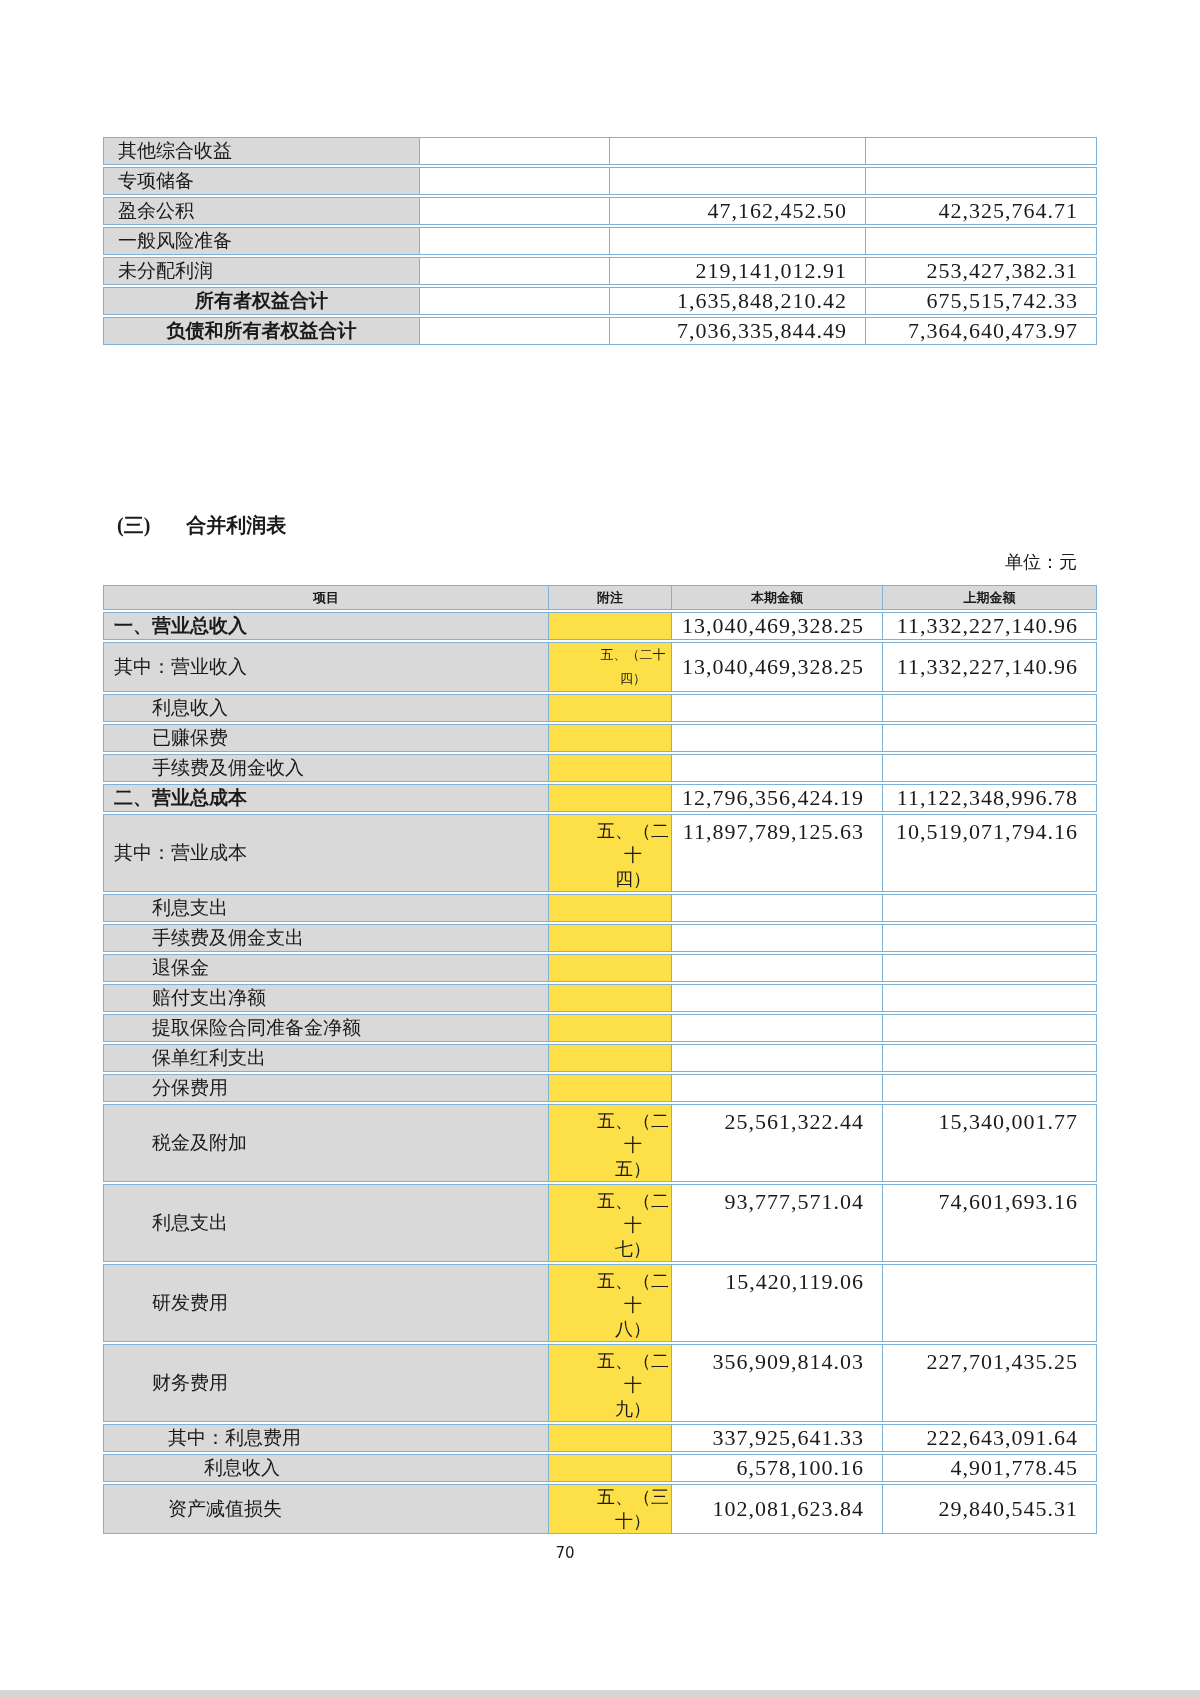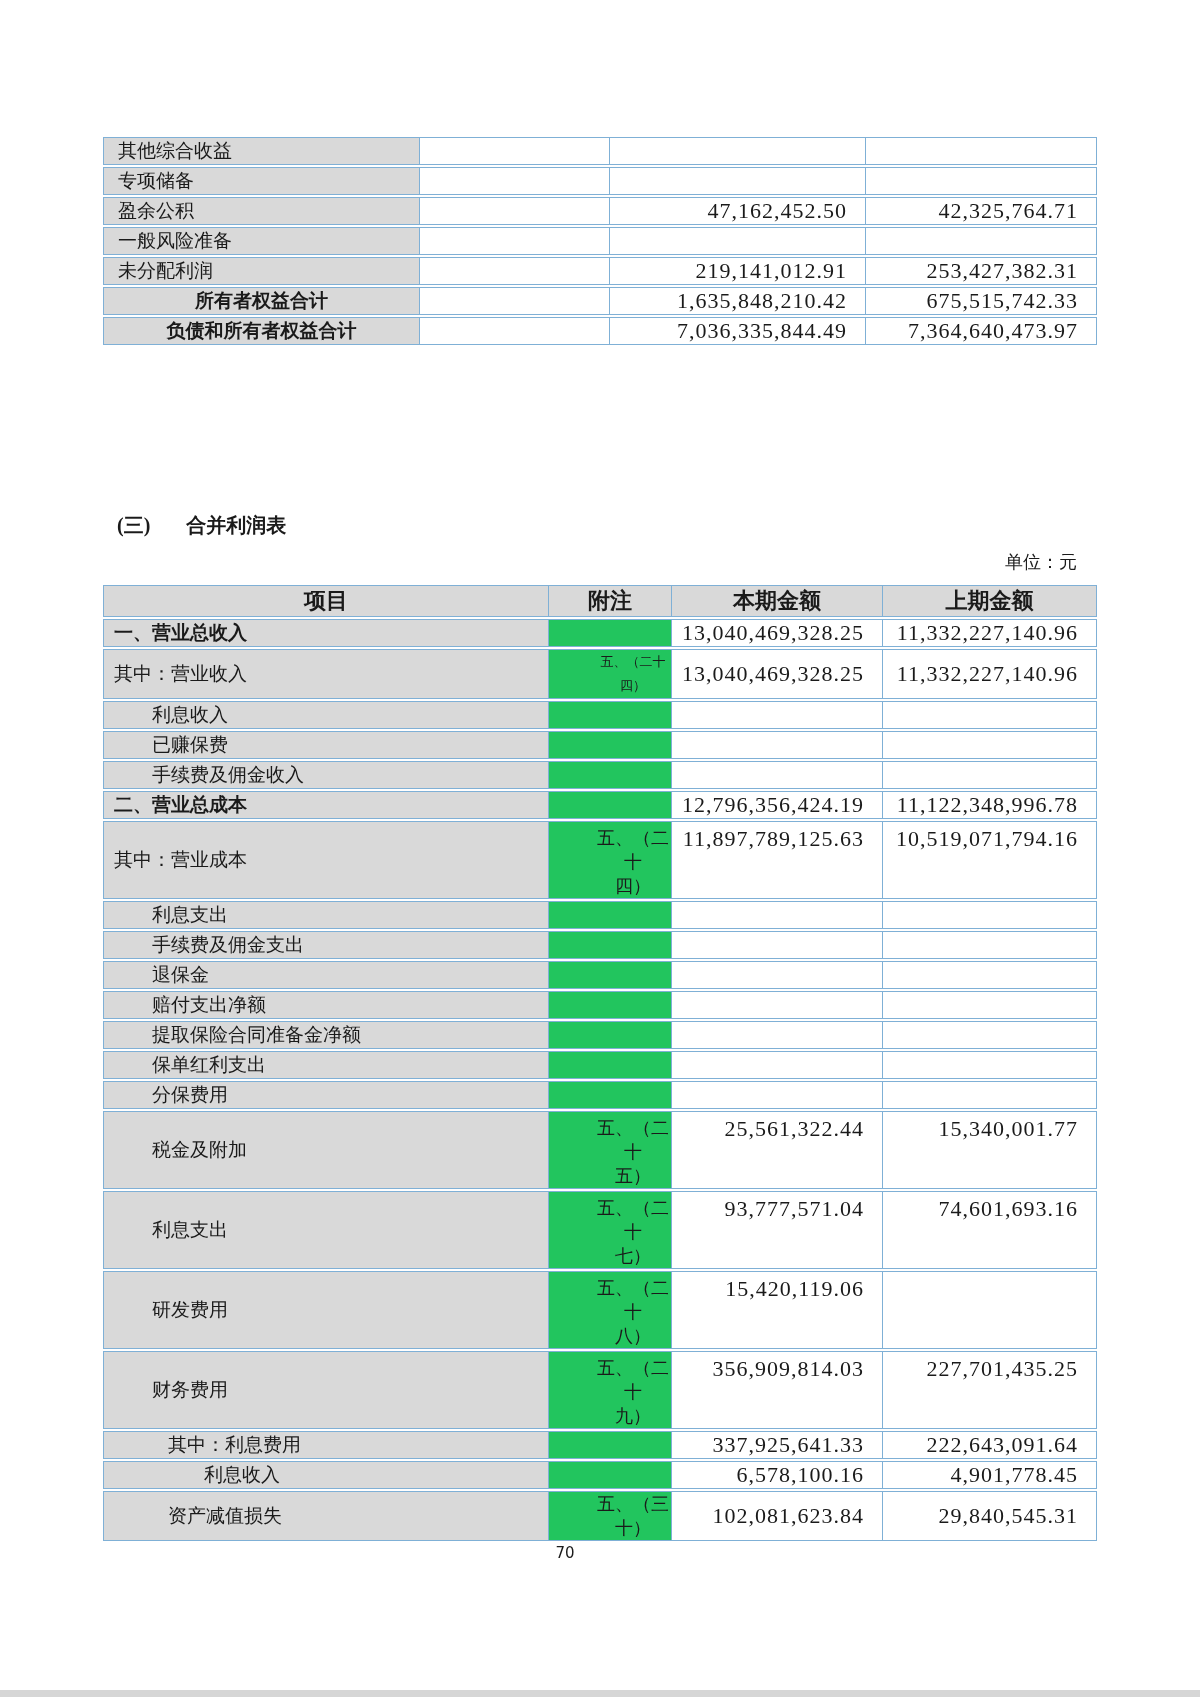--- a/index.html
+++ b/index.html
@@ -17,21 +17,21 @@
     border-right:1px solid #7fb0d6;overflow:hidden;vertical-align:middle;
     box-sizing:border-box;padding:0;
   }
   td:first-child,th:first-child{border-left:1px solid #7fb0d6;}
   
   .bt{left:103px;top:135px;width:994px;}
   .bt td{height:25px;}
   
   .mt{left:103px;top:583px;width:994px;}
   .mt th{
-    background:#d9d9d9;font-weight:bold;font-size:22px;height:25px;
+    background:#d9d9d9;font-weight:bold;font-size:13px;height:25px;
     text-align:center;
   }
   .mt td{height:25px;}
   tr.tall td{height:56px;}
   
   .lab{
     background:#d9d9d9;font-size:19px;text-align:left;padding-left:14px;
     white-space:nowrap;
     font-family:Liberation Mono, monospace;
   }
@@ -40,21 +40,21 @@
   .i0{padding-left:10px;}
   .i1{padding-left:48px;}
   .i1b{padding-left:64px;}
   .i2{padding-left:100px;}
   .num{
     font-size:22px;text-align:right;padding-right:18px;letter-spacing:1px;
     background:#ffffff;
   }
   .note{
     font-size:18px;text-align:center;white-space:pre-line;line-height:24px;
-    background:#22c55e;
+    background:#fde047;
     padding-left:46px;
   }
   .note.sm{font-size:13px;}
   tr.tall .num,tr.tall .note{vertical-align:top;padding-top:4px;}
   .blank{background:#ffffff;}
   
   .heading{
     position:absolute;left:117px;top:512px;font-size:20px;font-weight:bold;
     white-space:nowrap;
   }

